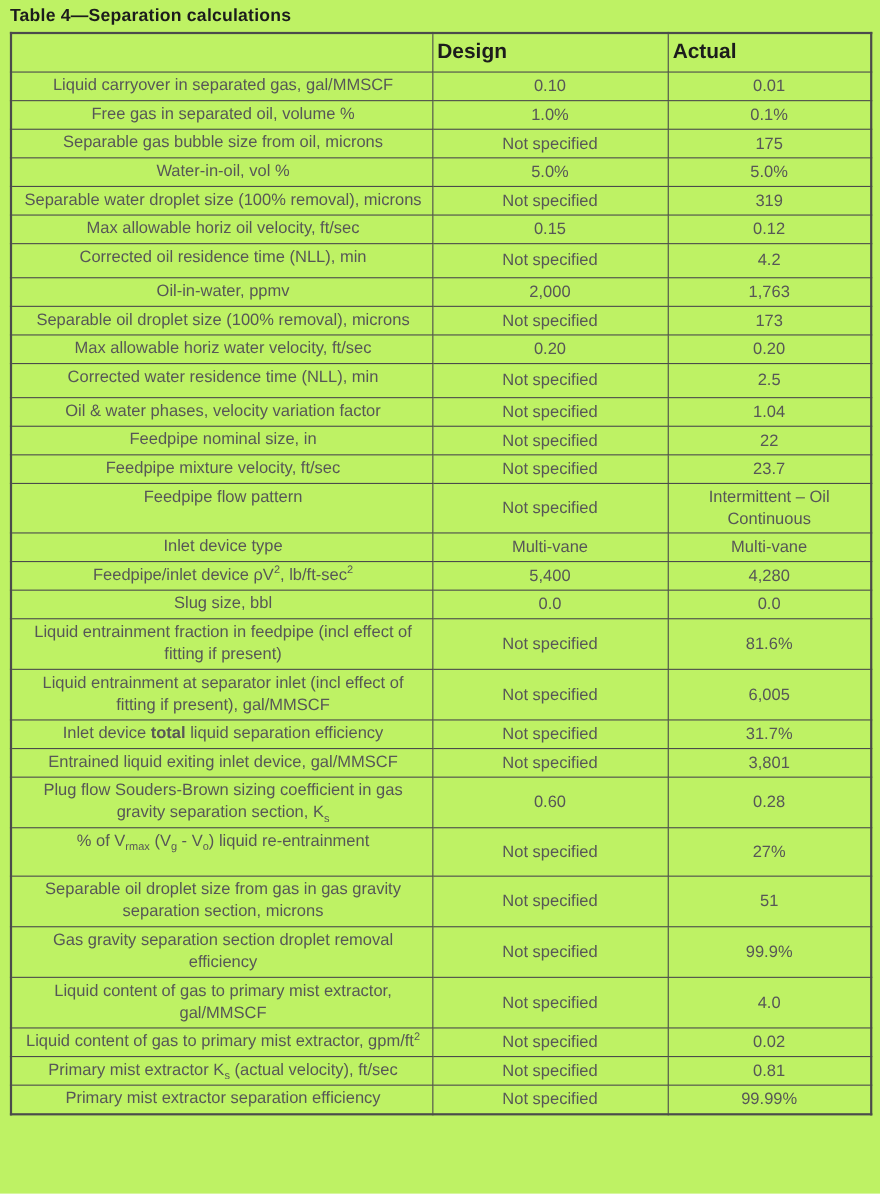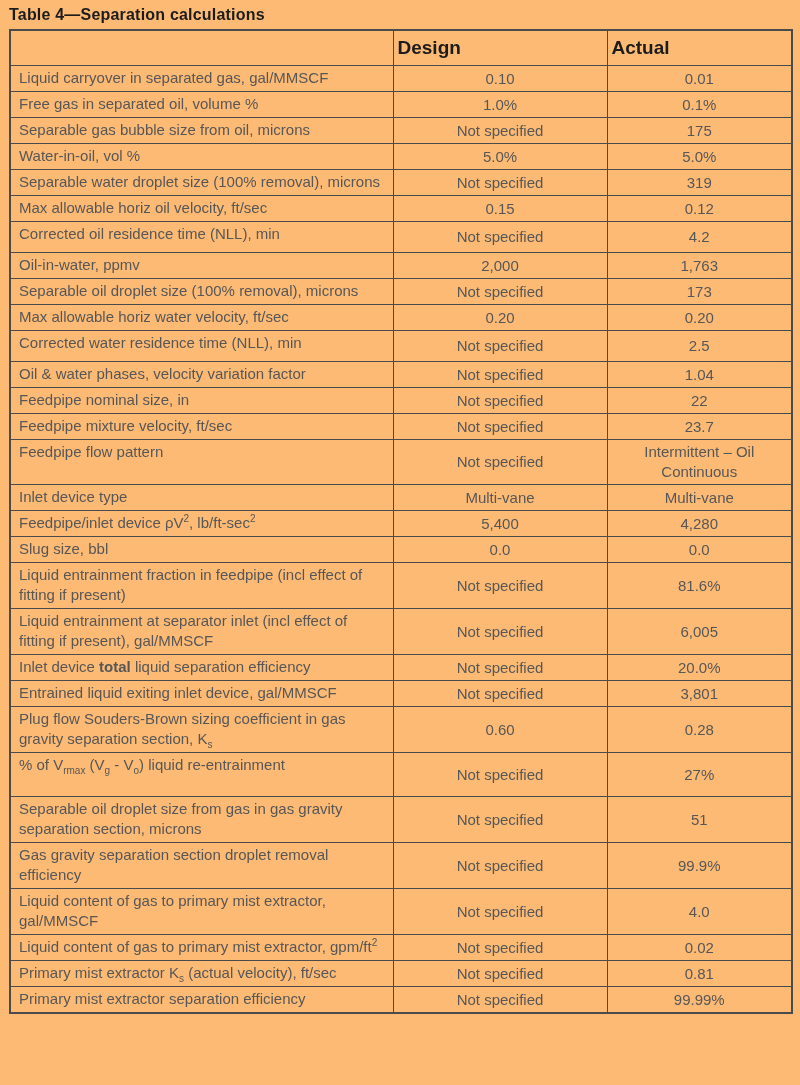--- a/index.html
+++ b/index.html
@@ -10,21 +10,21 @@
   }
   body {
     font-family: "Liberation Sans", "DejaVu Sans", sans-serif;
     color: #575757;
   }
   .page {
     width: 800px;
     height: 1085px;
     box-sizing: border-box;
     padding: 4px 9px 0 9px;
-    background: #fdba74;
+    background: #bef264;
   }
   .doc-title {
     font-size: 16px;
     font-weight: bold;
     color: #1c1c1c;
     letter-spacing: 0.2px;
     margin: 2px 0 5px 0;
   }
   table.sep-table {
     border-collapse: collapse;
@@ -41,21 +41,21 @@
   table.sep-table th {
     font-size: 19px;
     font-weight: bold;
     color: #1c1c1c;
     text-align: left;
     padding: 4px 4px;
     height: 26px;
     vertical-align: middle;
   }
   td.label {
-    text-align: left;
+    text-align: center;
     vertical-align: top;
     padding: 2px 6px 3px 8px;
     line-height: 20px;
   }
   td.value {
     text-align: center;
     vertical-align: middle;
     padding: 2px 4px;
     line-height: 20px;
   }
@@ -184,21 +184,21 @@
           <td class="value">81.6%</td>
         </tr>
         <tr>
           <td class="label">Liquid entrainment at separator inlet (incl effect of fitting if present), gal/MMSCF</td>
           <td class="value">Not specified</td>
           <td class="value">6,005</td>
         </tr>
         <tr>
           <td class="label">Inlet device <span class="bu">total</span> liquid separation efficiency</td>
           <td class="value">Not specified</td>
-          <td class="value">20.0%</td>
+          <td class="value">31.7%</td>
         </tr>
         <tr>
           <td class="label">Entrained liquid exiting inlet device, gal/MMSCF</td>
           <td class="value">Not specified</td>
           <td class="value">3,801</td>
         </tr>
         <tr>
           <td class="label">Plug flow Souders-Brown sizing coefficient in gas gravity separation section, K<sub>s</sub></td>
           <td class="value">0.60</td>
           <td class="value">0.28</td>

